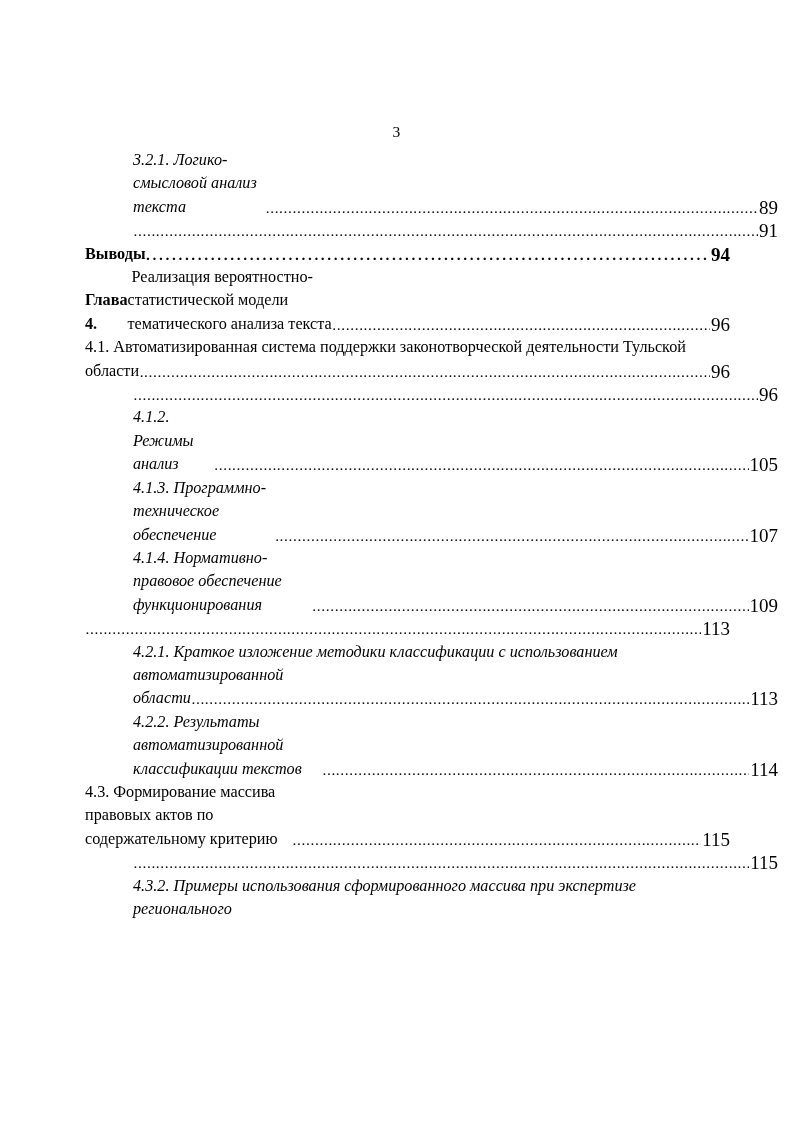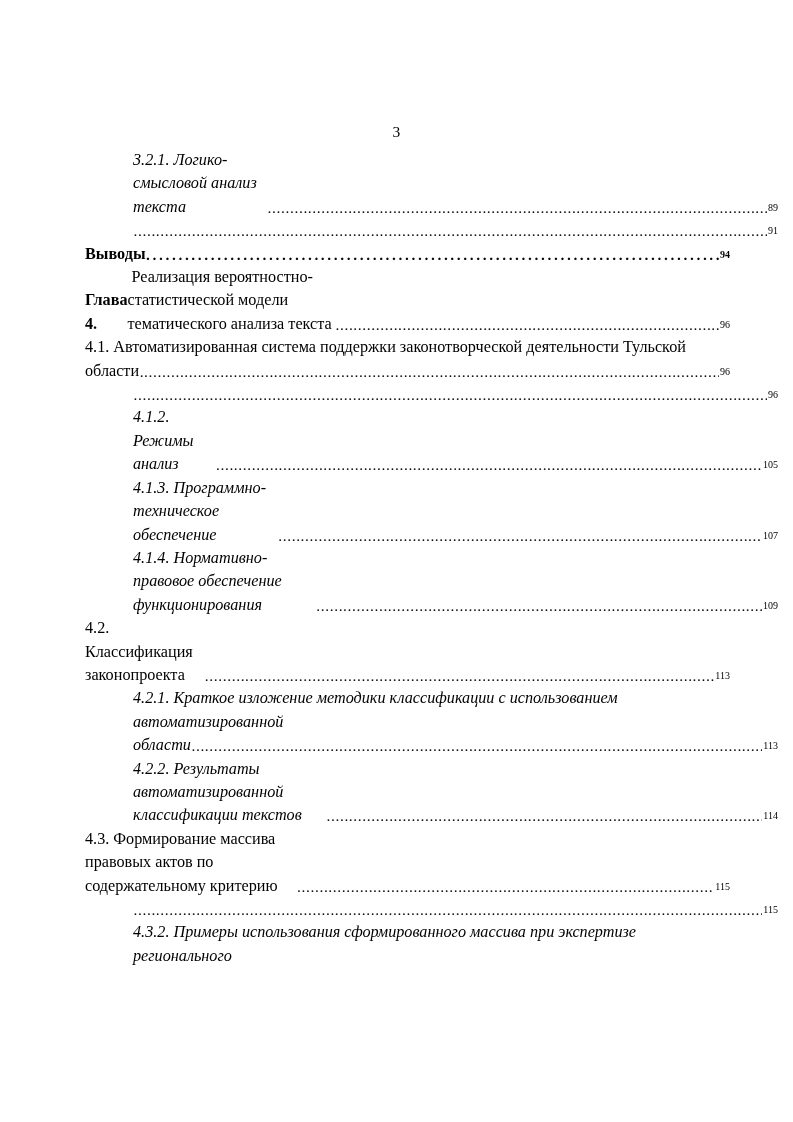--- a/index.html
+++ b/index.html
@@ -85,21 +85,21 @@
   }
   .row.wide-dots .dots {
     letter-spacing: 2.6px;
   }
   .row .pg {
     flex: 0 0 auto;
     font-style: normal;
     font-weight: inherit;
     text-align: right;
     padding-left: 0.5px;
-    font-size: 10px;
+    font-size: 19px;
   }
   .wrapline {
     display: block;
   }
 </style>
 </head>
 <body>
 
 <div class="page">
 
@@ -145,21 +145,20 @@
         <span class="txt">4.1.3. Программно-техническое обеспечение</span>
         <span class="dots">.....................................................................................................................................................................................................................................</span>
         <span class="pg">107</span>
       </div>
       <div class="entry row lvl-sub">
         <span class="txt">4.1.4. Нормативно-правовое обеспечение функционирования </span>
         <span class="dots">.....................................................................................................................................................................................................................................</span>
         <span class="pg">109</span>
       </div>
       <div class="entry row lvl-main">
-        <span class="txt">4.2. Классификация законопроекта</span>
         <span class="dots">.....................................................................................................................................................................................................................................</span>
         <span class="pg">113</span>
       </div>
       <div class="entry wrapline lvl-sub">4.2.1. Краткое изложение методики классификации с использованием автоматизированной </div>
       <div class="entry row lvl-sub">
         <span class="txt">области </span>
         <span class="dots">.....................................................................................................................................................................................................................................</span>
         <span class="pg">113</span>
       </div>
       <div class="entry row lvl-sub">

